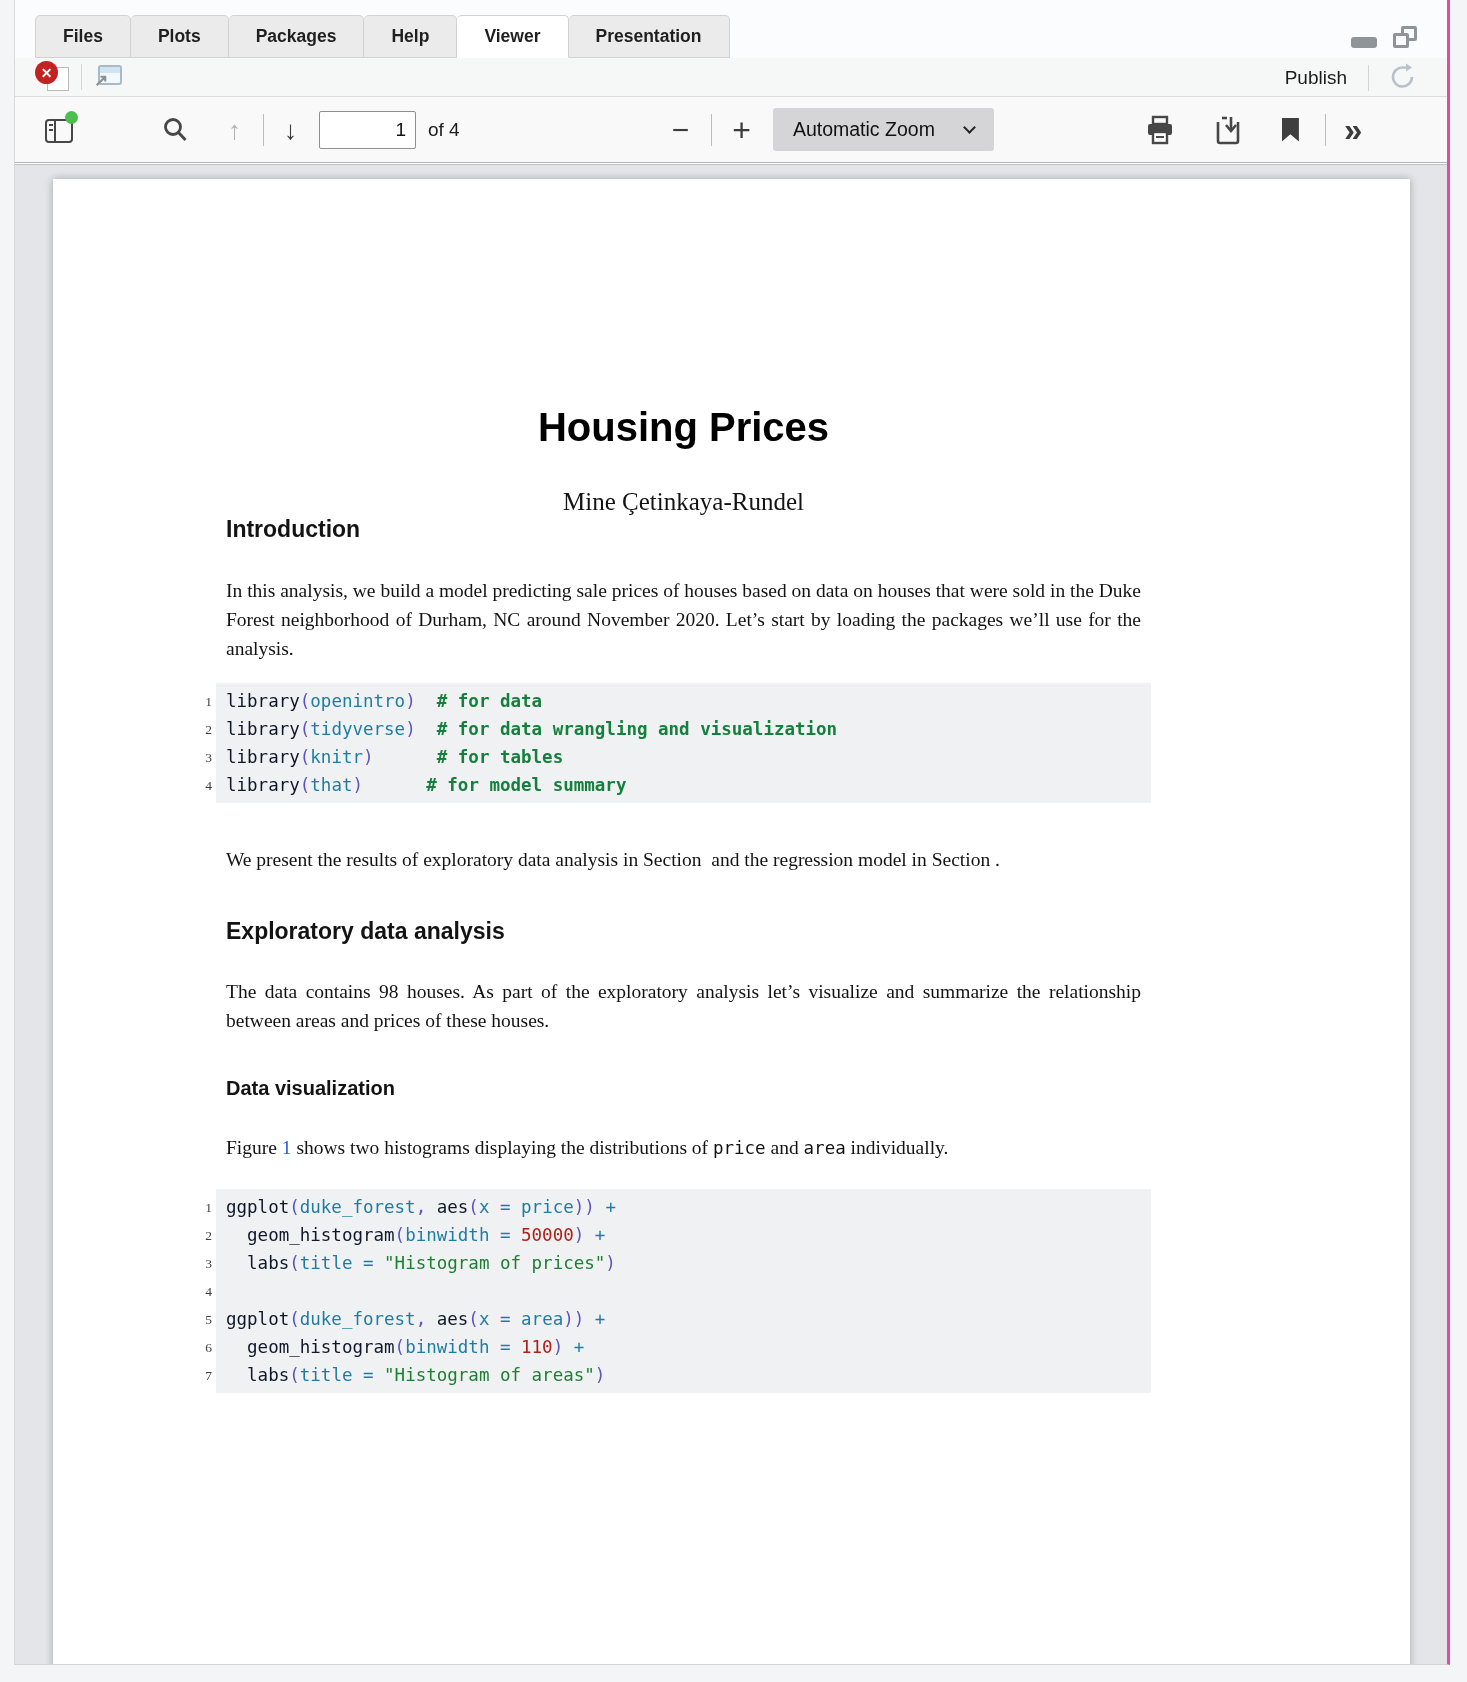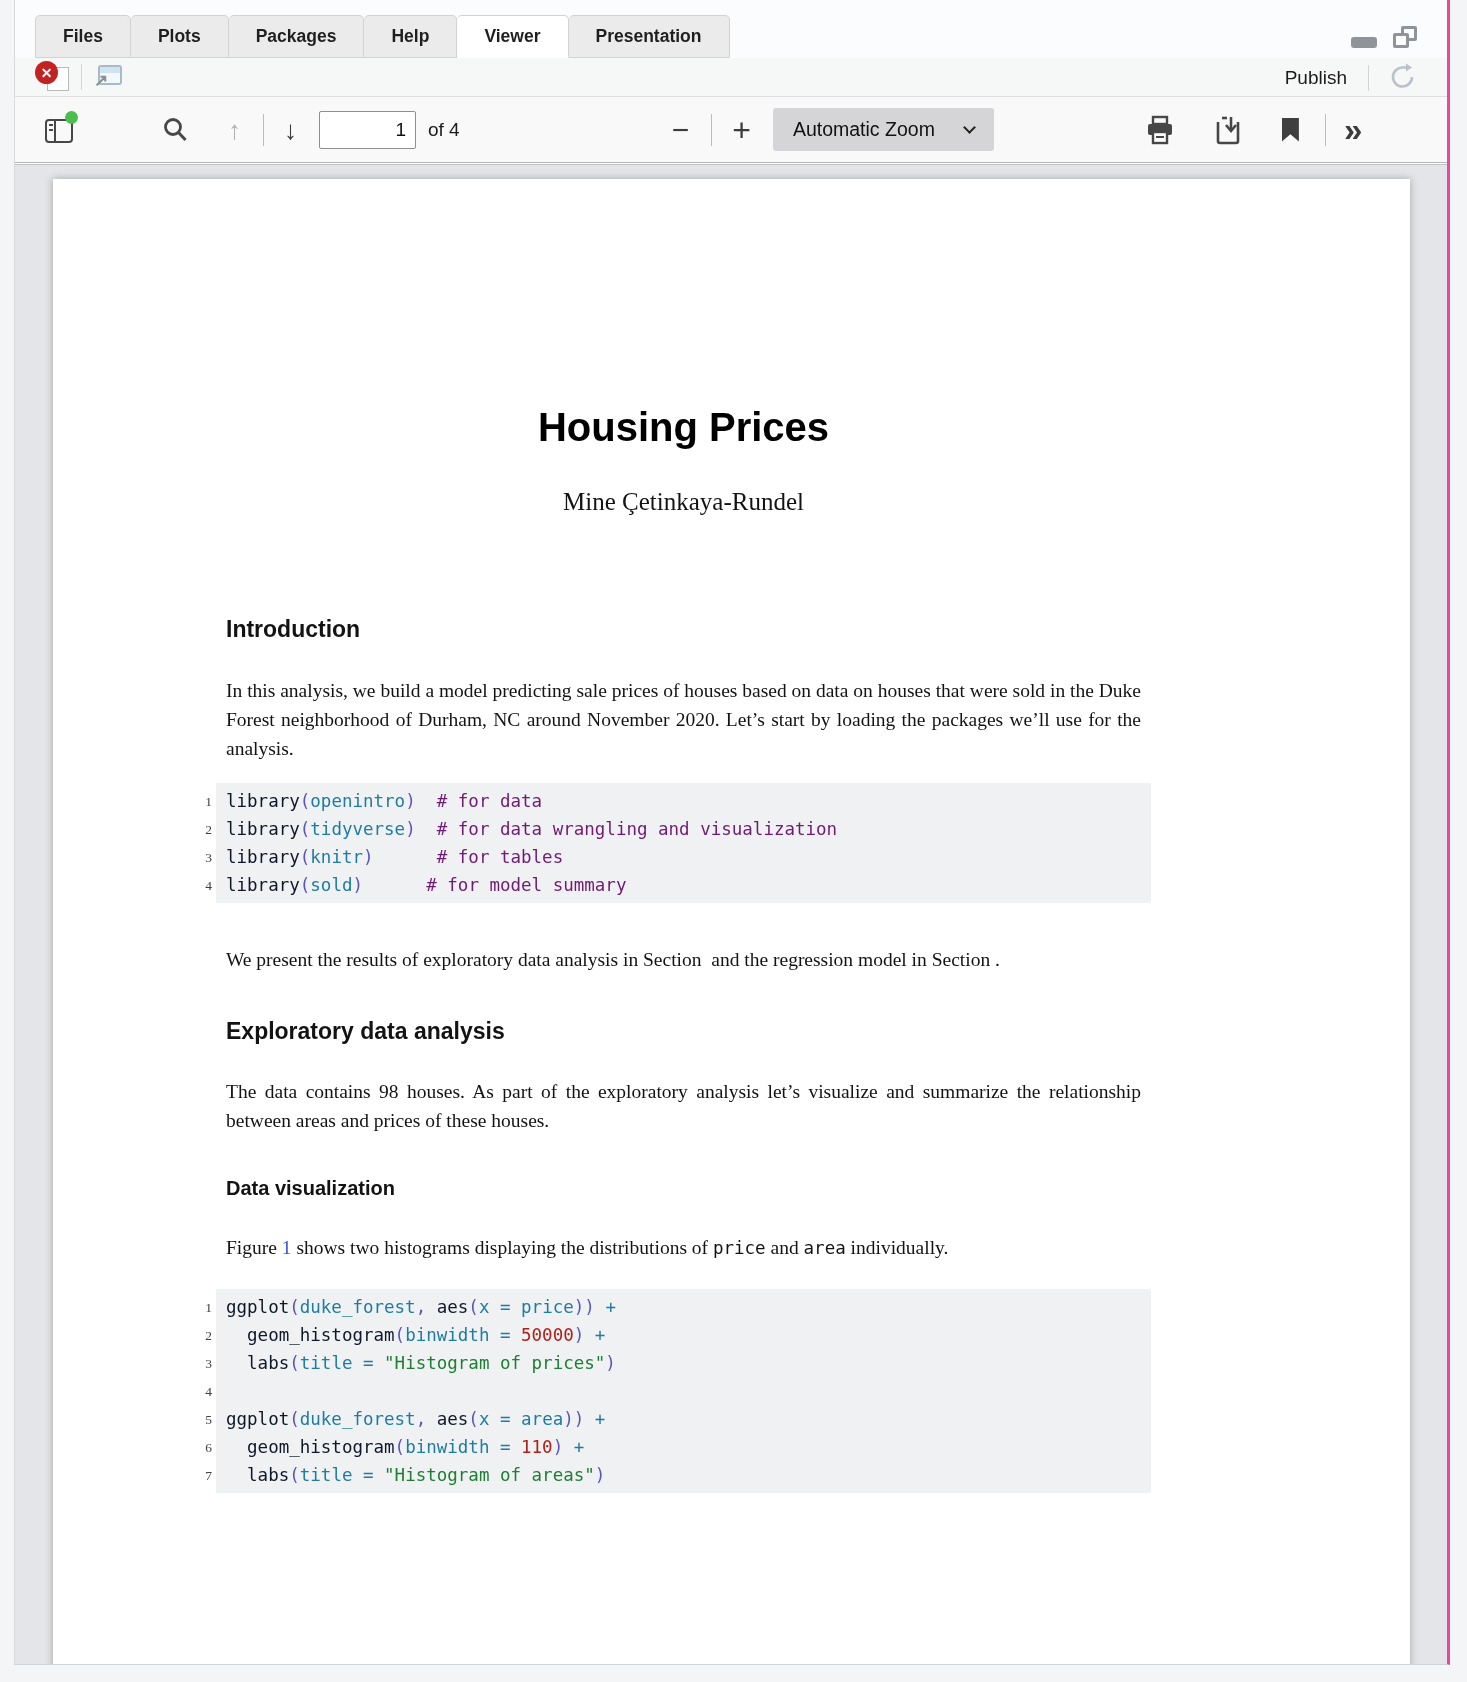--- a/index.html
+++ b/index.html
@@ -81,42 +81,42 @@
     background:#e4e5e8; overflow:hidden; border-top:1px solid #c2c2c2; }
   .pdf-page { width:1357px; margin:14px auto 0 38px; height:1600px; background:#fff;
     box-shadow:0 0 8px rgba(0,0,0,0.28); padding-top:226px; }
   .doc-content { margin-left:173px; width:915px; color:#131313; }
   .doc-title { text-align:center; font-size:40px; font-weight:bold; color:#000;
     font-family:"Liberation Sans", sans-serif; }
   .doc-author { text-align:center; font-size:25px; margin-top:38px;
     font-family:"Liberation Serif", serif; }
   .h-section { font-size:23px; font-weight:bold; font-family:"Liberation Sans", sans-serif; }
   .h-sub { font-size:20px; font-weight:bold; font-family:"Liberation Sans", sans-serif; }
-  .h-intro { margin-top:100px; }
+  .h-intro { }
   .prose { font-family:"Liberation Serif", serif; font-size:19.5px; line-height:29px;
     text-align:justify; }
   .p1 { margin-top:33px; }
   .p2 { margin-top:42px; white-space:pre-wrap; }
   .h-eda { margin-top:44px; }
   .p3 { margin-top:32px; }
   .h-dv { margin-top:42px; }
   .p4 { margin-top:33px; }
   .inline-code { font-family:"DejaVu Sans Mono", monospace; font-size:17.5px; }
   .fig-link { color:#2a5bd7; }
 
   .code-block { position:relative; background:#f0f1f2; margin:20px -10px 0 -10px;
     padding:4px 10px; font-family:"DejaVu Sans Mono", monospace; font-size:17.5px; line-height:28px; }
   .cb2 { margin-top:26px; }
   .code-line { position:relative; min-height:28px; white-space:pre; }
   .line-no { position:absolute; left:-38px; top:1px; width:24px; text-align:right;
     font-family:"Liberation Serif", serif; font-size:13.5px; color:#3f3f3f; }
   .tk-fn { color:#0f172a; } .tk-pa { color:#5b54c0; }
   .tk-id { color:#1e7ca3; } .tk-op { color:#1e7ca3; }
   .tk-nu { color:#ae2018; } .tk-st { color:#1e7e34; }
-  .tk-co { color:#701a75; } .tk-pl { color:#333; }
+  .tk-co { color:#15803d;font-weight:bold; } .tk-pl { color:#333; }
 </style>
 </head>
 <body>
 
 <div class="pane">
 
   <div class="tabbar">
     <div class="tab">Files</div>
     <div class="tab">Plots</div>
     <div class="tab">Packages</div>
@@ -208,21 +208,21 @@
         <div class="doc-title">Housing Prices</div>
         <div class="doc-author">Mine Çetinkaya-Rundel</div>
 
         <div class="h-section h-intro">Introduction</div>
         <p class="prose p1">In this analysis, we build a model predicting sale prices of houses based on data on houses that were sold in the Duke Forest neighborhood of Durham, NC around November 2020. Let’s start by loading the packages we’ll use for the analysis.</p>
 
         <div class="code-block">
             <div class="code-line"><span class="line-no">1</span><span class="tk-fn">library</span><span class="tk-pa">(</span><span class="tk-id">openintro</span><span class="tk-pa">)</span><span class="tk-pl">  </span><span class="tk-co"># for data</span></div>
             <div class="code-line"><span class="line-no">2</span><span class="tk-fn">library</span><span class="tk-pa">(</span><span class="tk-id">tidyverse</span><span class="tk-pa">)</span><span class="tk-pl">  </span><span class="tk-co"># for data wrangling and visualization</span></div>
             <div class="code-line"><span class="line-no">3</span><span class="tk-fn">library</span><span class="tk-pa">(</span><span class="tk-id">knitr</span><span class="tk-pa">)</span><span class="tk-pl">      </span><span class="tk-co"># for tables</span></div>
-            <div class="code-line"><span class="line-no">4</span><span class="tk-fn">library</span><span class="tk-pa">(</span><span class="tk-id">sold</span><span class="tk-pa">)</span><span class="tk-pl">      </span><span class="tk-co"># for model summary</span></div>
+            <div class="code-line"><span class="line-no">4</span><span class="tk-fn">library</span><span class="tk-pa">(</span><span class="tk-id">that</span><span class="tk-pa">)</span><span class="tk-pl">      </span><span class="tk-co"># for model summary</span></div>
           </div>
 
         <p class="prose p2">We present the results of exploratory data analysis in Section  and the regression model in Section .</p>
 
         <div class="h-section h-eda">Exploratory data analysis</div>
         <p class="prose p3">The data contains 98 houses. As part of the exploratory analysis let’s visualize and summarize the relationship between areas and prices of these houses.</p>
 
         <div class="h-sub h-dv">Data visualization</div>
         <p class="prose p4"><span>Figure </span><span class="fig-link">1</span><span> shows two histograms displaying the distributions of </span><span class="inline-code">price</span><span> and </span><span class="inline-code">area</span><span> individually.</span></p>
 

